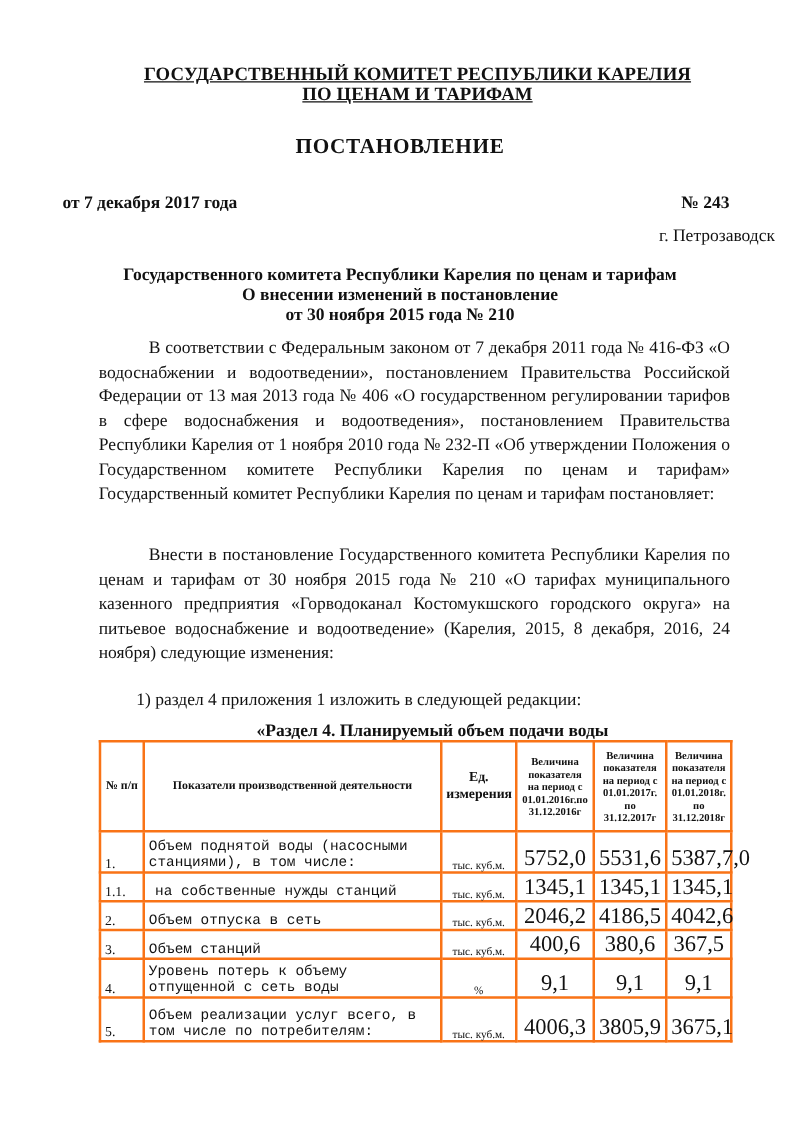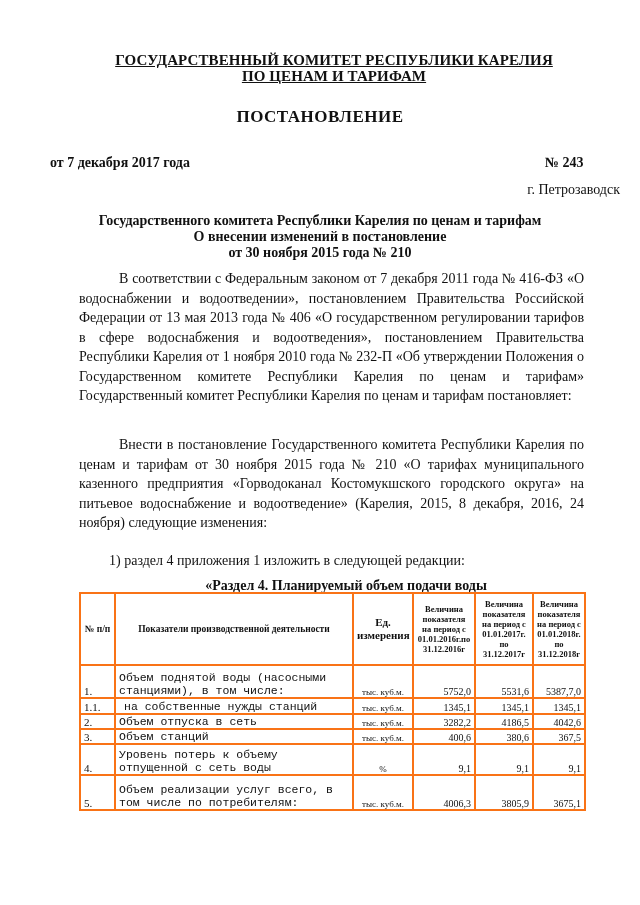--- a/index.html
+++ b/index.html
@@ -24,21 +24,21 @@
                 border-collapse: collapse; table-layout: fixed; font-size: 11.5px; }
     table.vol td, table.vol th { border: 2px solid #f97316; padding: 0 3px; vertical-align: bottom; }
     table.vol th { font-weight: bold; vertical-align: middle; text-align: center;
                    font-size: 8.5px; line-height: 10px; height: 70px; }
     table.vol th.big { font-size: 9.5px; }
     table.vol th.unit { font-size: 11px; line-height: 13px; }
     table.vol td.no { font-size: 11px; }
     table.vol td.ind { line-height: 13px; font-family: Liberation Mono, monospace; }
     table.vol td.ind.sub { padding-left: 8px; margin-left: 36px; }
     table.vol td.u { font-size: 9px; text-align: center; }
-    table.vol td.v { text-align: right; font-size: 10px; }
+    table.vol td.v { text-align: center; font-size: 18px; }
   </style>
 </head>
 <body>
 
 <div class="abs org" style="top:52px;">ГОСУДАРСТВЕННЫЙ КОМИТЕТ РЕСПУБЛИКИ КАРЕЛИЯ</div>
 <div class="abs org" style="top:68px;">ПО ЦЕНАМ И ТАРИФАМ</div>
 
 <div class="abs doctype">ПОСТАНОВЛЕНИЕ</div>
 
 <div class="abs date">от 7 декабря 2017 года</div>
@@ -97,21 +97,21 @@
       <td class="ind sub">на собственные нужды станций</td>
       <td class="u">тыс. куб.м.</td>
       <td class="v">1345,1</td>
       <td class="v">1345,1</td>
       <td class="v">1345,1</td>
     </tr>
     <tr style="height:15px;">
       <td class="no">2.</td>
       <td class="ind">Объем отпуска в сеть</td>
       <td class="u">тыс. куб.м.</td>
-      <td class="v">3282,2</td>
+      <td class="v">2046,2</td>
       <td class="v">4186,5</td>
       <td class="v">4042,6</td>
     </tr>
     <tr style="height:15px;">
       <td class="no">3.</td>
       <td class="ind">Объем станций</td>
       <td class="u">тыс. куб.м.</td>
       <td class="v">400,6</td>
       <td class="v">380,6</td>
       <td class="v">367,5</td>

